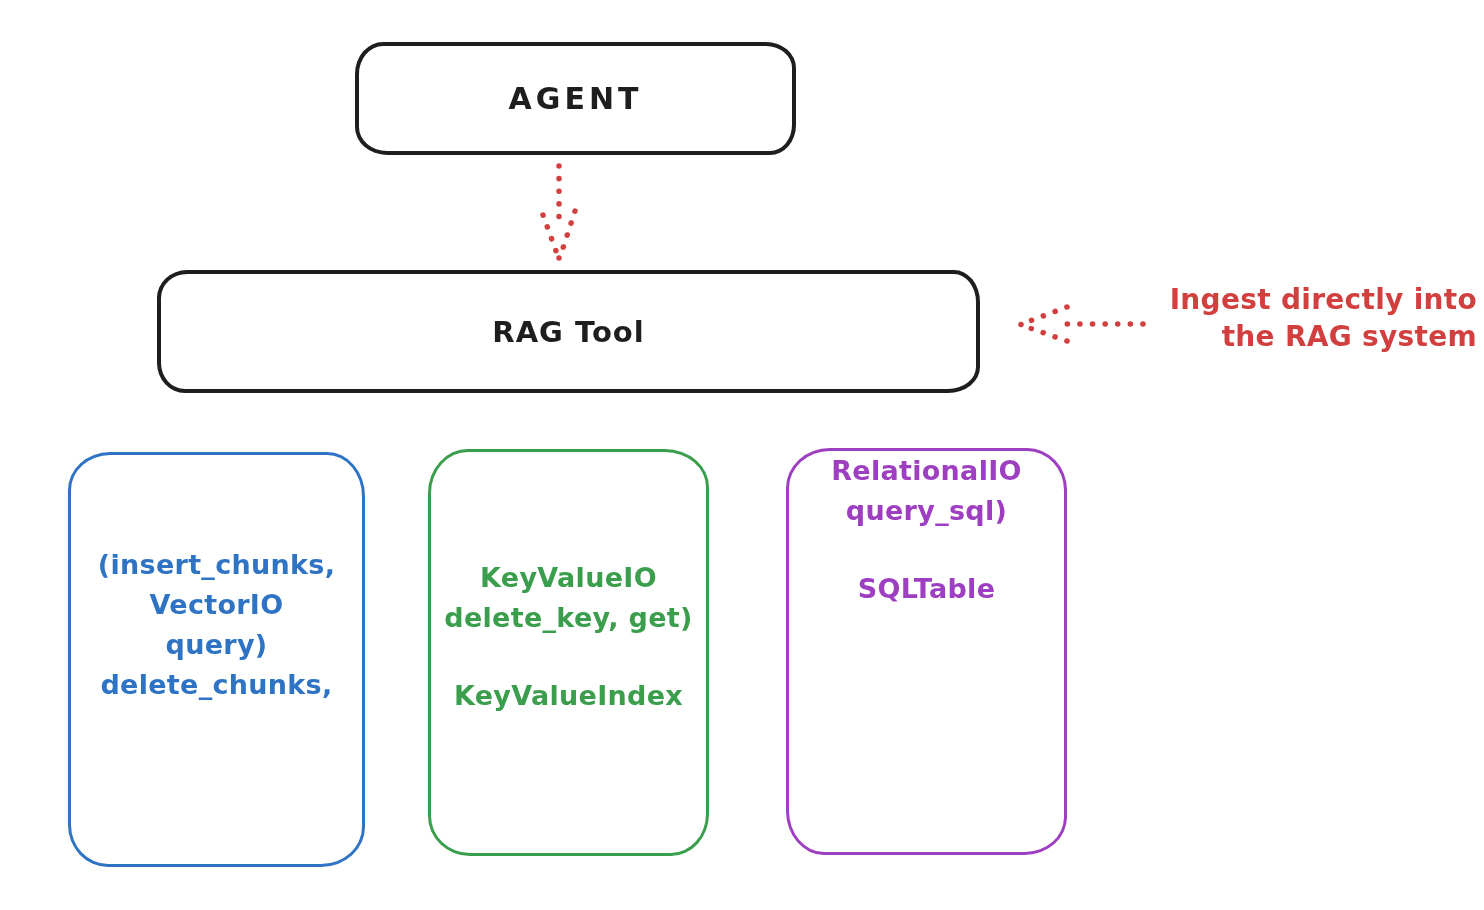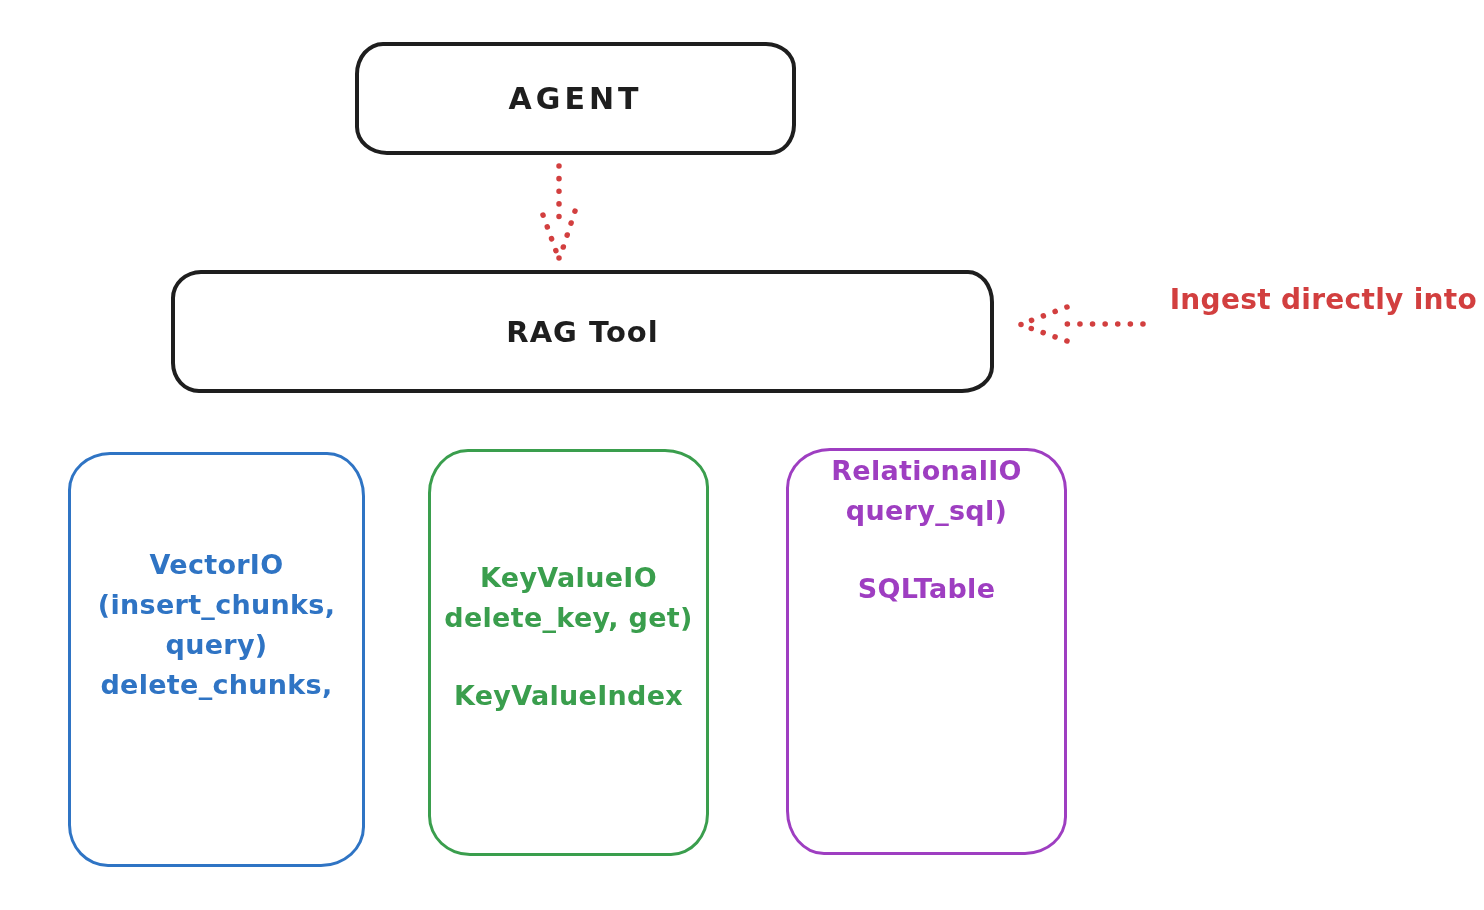--- a/index.html
+++ b/index.html
@@ -24,21 +24,21 @@
     background:var(--bg);color:var(--ink);
   }
   
   .agent{
     left:355px;top:42px;width:441px;height:113px;
     border:4px solid var(--ink);
     border-radius:28px 30px 26px 32px / 32px 26px 30px 28px;
     font-size:30px;font-weight:700;letter-spacing:4px;
   }
   .ragtool{
-    left:171px;top:270px;width:823px;height:123px;
+    left:157px;top:270px;width:823px;height:123px;
     border:4px solid var(--ink);
     border-radius:30px 26px 32px 28px / 28px 32px 26px 30px;
     font-size:29px;font-weight:600;letter-spacing:1px;
   }
   
   .backend{
     position:absolute;display:block;text-align:center;background:var(--bg);
     border-style:solid;border-width:3.5px;
     font-size:27px;font-weight:600;line-height:40px;letter-spacing:.3px;
   }
@@ -95,25 +95,26 @@
 
   <svg class="arrow arrow-left" width="135" height="50" viewBox="0 0 135 50" xmlns="http://www.w3.org/2000/svg">
     <path d="M130 24 L46 24"></path>
     <path d="M54 7 L14 22"></path>
     <path d="M54 41 L14 27"></path>
     <path d="M8 24.5 L8 24.7"></path>
   </svg>
 
   <div class="annotation">
     <div>Ingest directly into</div>
+    <div>the RAG system</div>
   </div>
 
   <div class="backend backend-blue">
+    <div>(insert_chunks,</div>
     <div>VectorIO</div>
-    <div>(insert_chunks,</div>
     <div>query)</div>
     <div>delete_chunks,</div>
   </div>
 
   <div class="backend backend-green">
     <div>KeyValueIO</div>
     <div>delete_key, get)</div>
     <div class="index">KeyValueIndex</div>
   </div>
 

